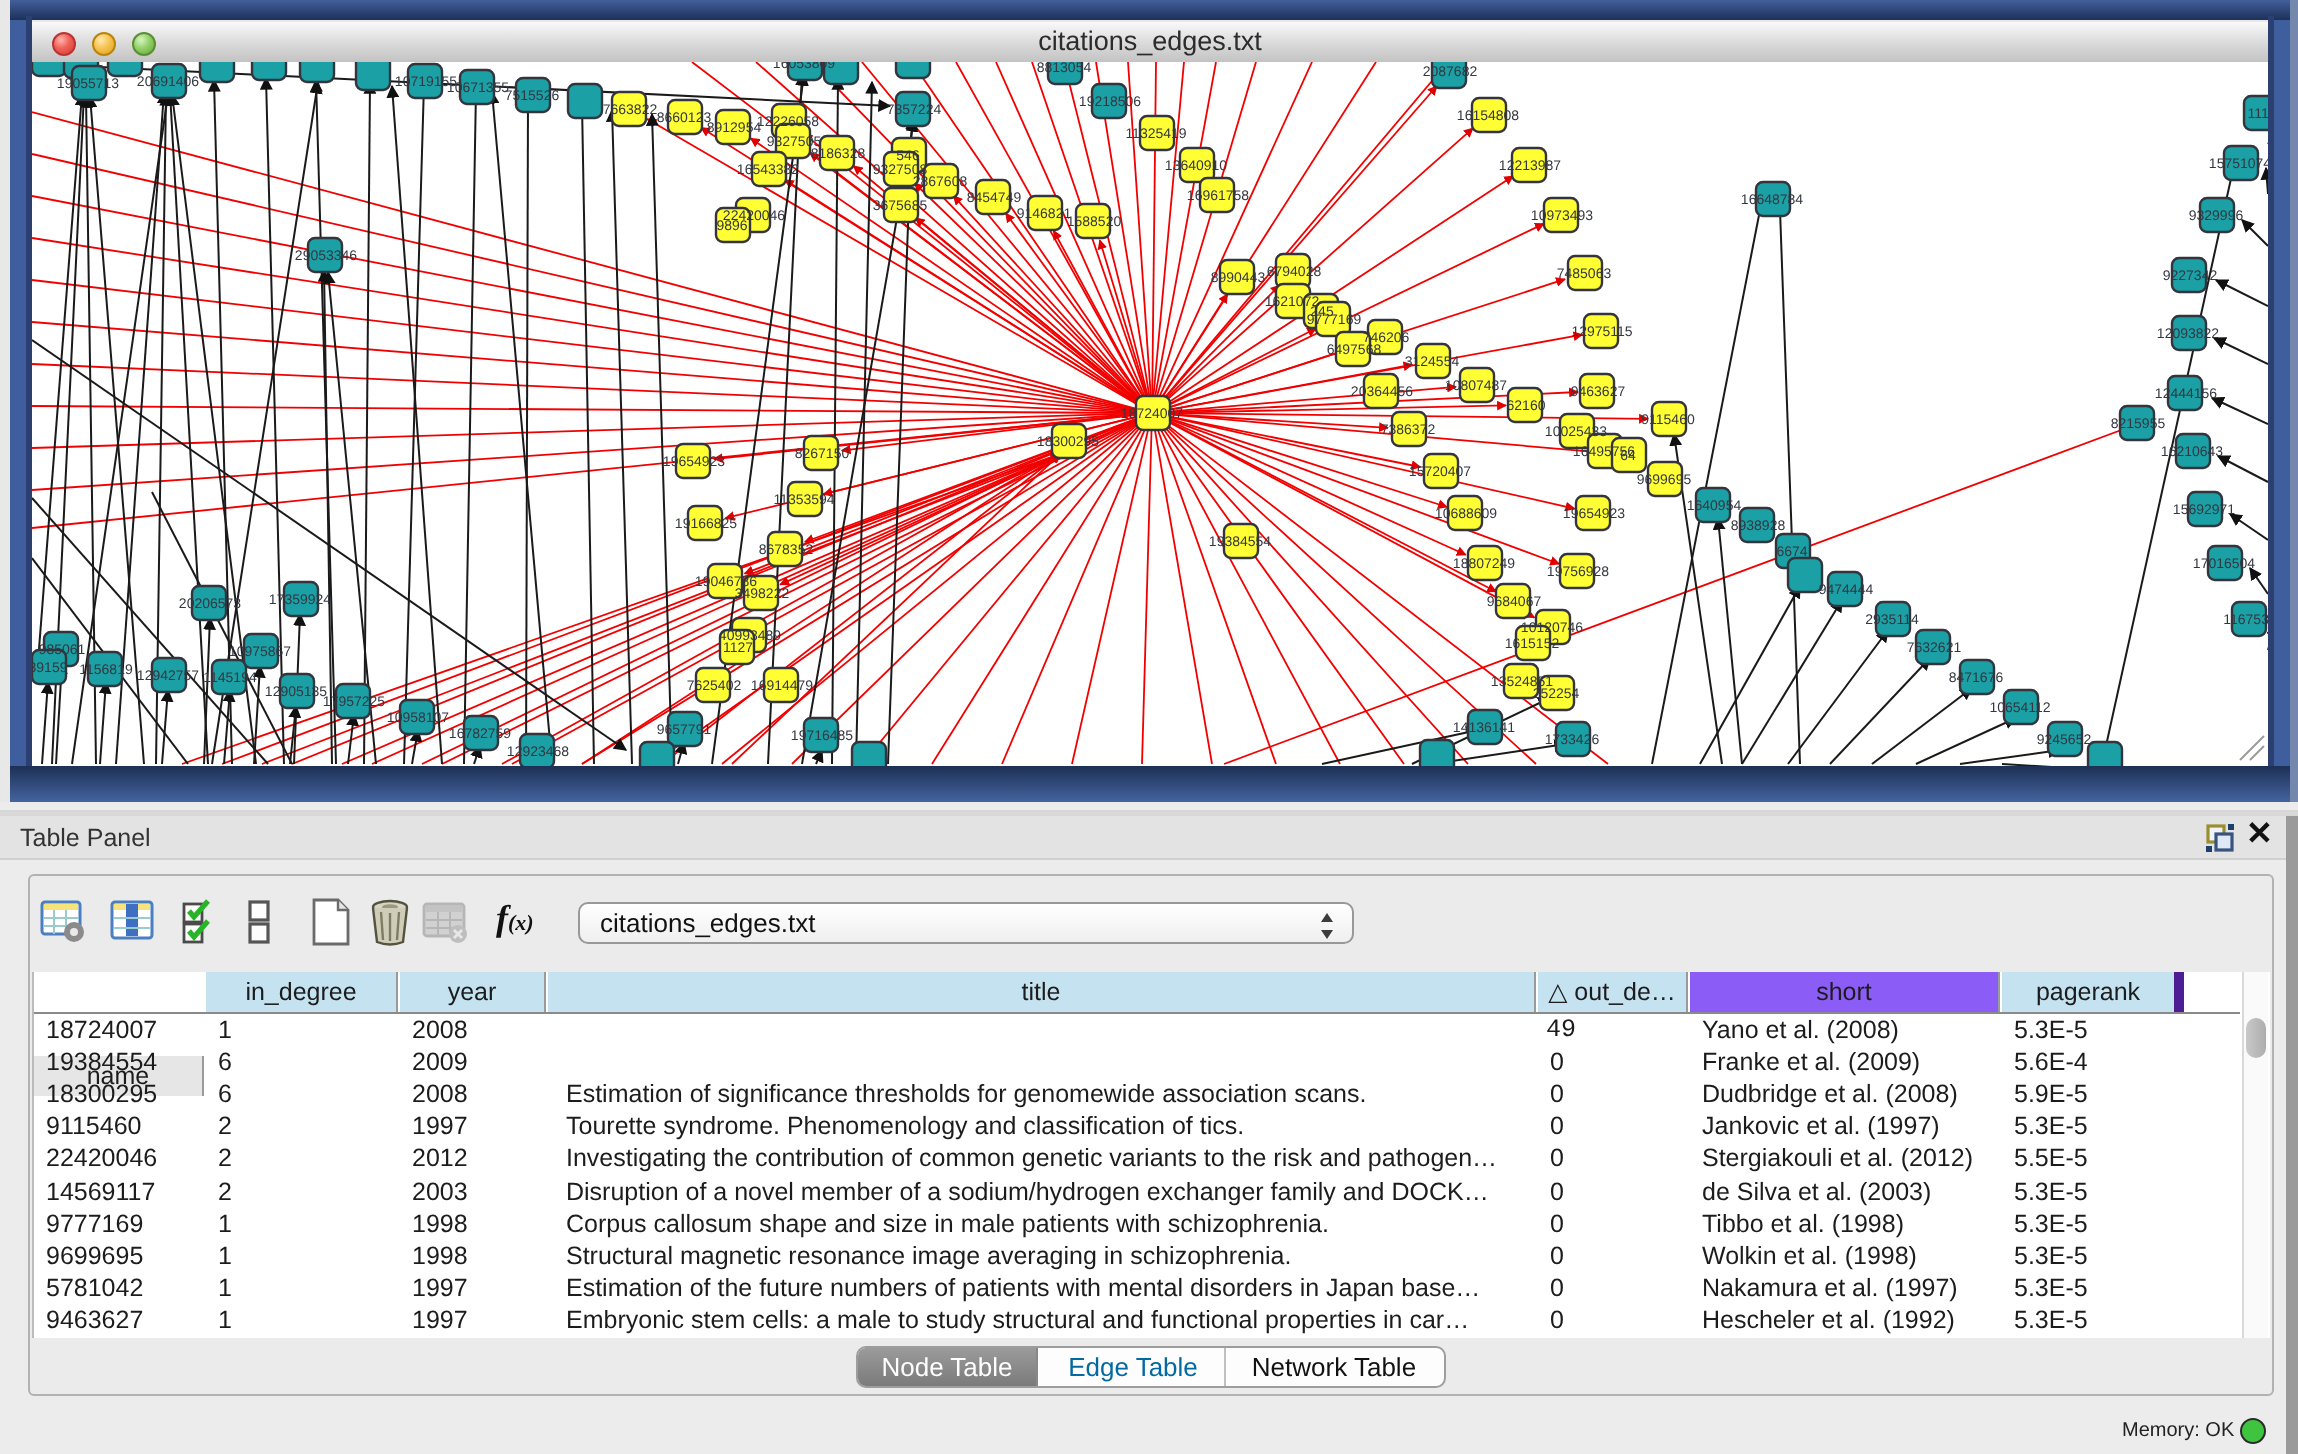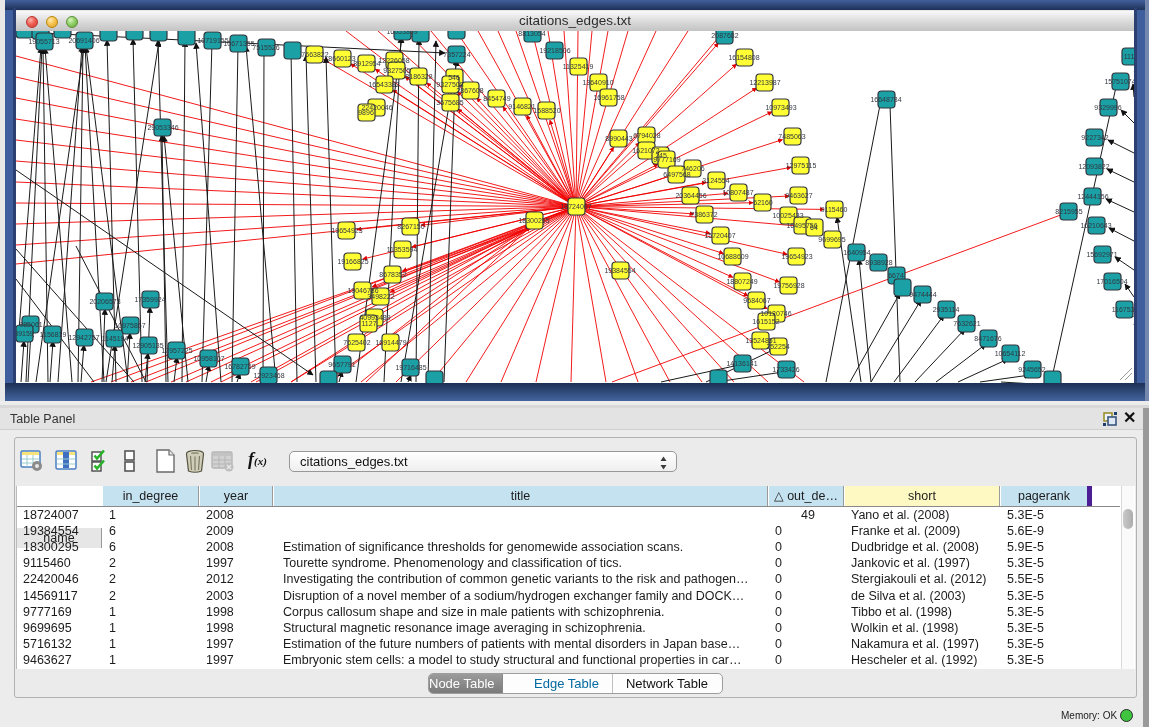--- a/index.html
+++ b/index.html
@@ -555,39 +555,39 @@
       </svg>
  </div>
 
  <div class="abs" style="left:16px;top:486px;width:1119px;height:183px;background:#ffffff;border-left:1px solid #bbb;"></div>
  <div class="abs" style="left:17px;top:486px;width:1103px;height:21px;font-size:12.5px;color:#1c1c1c;border-bottom:1.5px solid #8a8a8a;">
   <div style="position:absolute;left:0px;top:0;width:85px;height:20px;background:#e6e6e6;border-right:1px solid #9a9a9a;text-align:center;line-height:20px;margin-top:42px;">name</div>
       <div style="position:absolute;left:86px;top:0;width:96px;height:20px;background:#c5e2f0;border-right:1px solid #9a9a9a;text-align:center;line-height:20px;">in_degree</div>
       <div style="position:absolute;left:183px;top:0;width:73px;height:20px;background:#c5e2f0;border-right:1px solid #9a9a9a;text-align:center;line-height:20px;">year</div>
       <div style="position:absolute;left:257px;top:0;width:494px;height:20px;background:#c5e2f0;border-right:1px solid #9a9a9a;text-align:center;line-height:20px;">title</div>
       <div style="position:absolute;left:752px;top:0;width:75px;height:20px;background:#c5e2f0;border-right:1px solid #9a9a9a;text-align:center;line-height:20px;">△ out_de…</div>
-      <div style="position:absolute;left:828px;top:0;width:155px;height:20px;background:#fef9c3;border-right:1px solid #9a9a9a;text-align:center;line-height:20px;">short</div>
+      <div style="position:absolute;left:828px;top:0;width:155px;height:20px;background:#8b5cf6;border-right:1px solid #9a9a9a;text-align:center;line-height:20px;">short</div>
       <div style="position:absolute;left:984px;top:0;width:91px;height:20px;background:#c5e2f0;border-right:5px solid #4c1d95;text-align:center;line-height:20px;">pagerank</div>
  </div>
  <div class="abs" style="left:17px;top:508px;width:1103px;height:161px;overflow:hidden;font-size:12.5px;color:#1c1c1c;">
   <div style="position:absolute;left:0;top:0.0px;width:1103px;height:16px;">
         <div style="position:absolute;left:6px;width:80px;top:0;white-space:nowrap;overflow:hidden;">18724007</div>
         <div style="position:absolute;left:92px;width:91px;top:0;white-space:nowrap;overflow:hidden;">1</div>
         <div style="position:absolute;left:189px;width:68px;top:0;white-space:nowrap;overflow:hidden;">2008</div>
-        <div style="position:absolute;left:784px;width:70px;top:0;white-space:nowrap;overflow:hidden;">49</div>
+        <div style="position:absolute;left:756px;width:70px;top:0;white-space:nowrap;overflow:hidden;font-family:Liberation Mono, monospace;">49</div>
         <div style="position:absolute;left:834px;width:150px;top:0;white-space:nowrap;overflow:hidden;">Yano et al. (2008)</div>
         <div style="position:absolute;left:990px;width:86px;top:0;white-space:nowrap;overflow:hidden;">5.3E-5</div>
       </div>
       <div style="position:absolute;left:0;top:16.1px;width:1103px;height:16px;">
         <div style="position:absolute;left:6px;width:80px;top:0;white-space:nowrap;overflow:hidden;">19384554</div>
         <div style="position:absolute;left:92px;width:91px;top:0;white-space:nowrap;overflow:hidden;">6</div>
         <div style="position:absolute;left:189px;width:68px;top:0;white-space:nowrap;overflow:hidden;">2009</div>
         <div style="position:absolute;left:758px;width:70px;top:0;white-space:nowrap;overflow:hidden;">0</div>
         <div style="position:absolute;left:834px;width:150px;top:0;white-space:nowrap;overflow:hidden;">Franke et al. (2009)</div>
-        <div style="position:absolute;left:990px;width:86px;top:0;white-space:nowrap;overflow:hidden;">5.6E-9</div>
+        <div style="position:absolute;left:990px;width:86px;top:0;white-space:nowrap;overflow:hidden;">5.6E-4</div>
       </div>
       <div style="position:absolute;left:0;top:32.2px;width:1103px;height:16px;">
         <div style="position:absolute;left:6px;width:80px;top:0;white-space:nowrap;overflow:hidden;">18300295</div>
         <div style="position:absolute;left:92px;width:91px;top:0;white-space:nowrap;overflow:hidden;">6</div>
         <div style="position:absolute;left:189px;width:68px;top:0;white-space:nowrap;overflow:hidden;">2008</div>
         <div style="position:absolute;left:266px;width:486px;top:0;white-space:nowrap;overflow:hidden;">Estimation of significance thresholds for genomewide association scans.</div>
         <div style="position:absolute;left:758px;width:70px;top:0;white-space:nowrap;overflow:hidden;">0</div>
         <div style="position:absolute;left:834px;width:150px;top:0;white-space:nowrap;overflow:hidden;">Dudbridge et al. (2008)</div>
         <div style="position:absolute;left:990px;width:86px;top:0;white-space:nowrap;overflow:hidden;">5.9E-5</div>
       </div>
@@ -630,42 +630,42 @@
       <div style="position:absolute;left:0;top:112.7px;width:1103px;height:16px;">
         <div style="position:absolute;left:6px;width:80px;top:0;white-space:nowrap;overflow:hidden;">9699695</div>
         <div style="position:absolute;left:92px;width:91px;top:0;white-space:nowrap;overflow:hidden;">1</div>
         <div style="position:absolute;left:189px;width:68px;top:0;white-space:nowrap;overflow:hidden;">1998</div>
         <div style="position:absolute;left:266px;width:486px;top:0;white-space:nowrap;overflow:hidden;">Structural magnetic resonance image averaging in schizophrenia.</div>
         <div style="position:absolute;left:758px;width:70px;top:0;white-space:nowrap;overflow:hidden;">0</div>
         <div style="position:absolute;left:834px;width:150px;top:0;white-space:nowrap;overflow:hidden;">Wolkin et al. (1998)</div>
         <div style="position:absolute;left:990px;width:86px;top:0;white-space:nowrap;overflow:hidden;">5.3E-5</div>
       </div>
       <div style="position:absolute;left:0;top:128.8px;width:1103px;height:16px;">
-        <div style="position:absolute;left:6px;width:80px;top:0;white-space:nowrap;overflow:hidden;">5716132</div>
+        <div style="position:absolute;left:6px;width:80px;top:0;white-space:nowrap;overflow:hidden;">5781042</div>
         <div style="position:absolute;left:92px;width:91px;top:0;white-space:nowrap;overflow:hidden;">1</div>
         <div style="position:absolute;left:189px;width:68px;top:0;white-space:nowrap;overflow:hidden;">1997</div>
         <div style="position:absolute;left:266px;width:486px;top:0;white-space:nowrap;overflow:hidden;">Estimation of the future numbers of patients with mental disorders in Japan base…</div>
         <div style="position:absolute;left:758px;width:70px;top:0;white-space:nowrap;overflow:hidden;">0</div>
         <div style="position:absolute;left:834px;width:150px;top:0;white-space:nowrap;overflow:hidden;">Nakamura et al. (1997)</div>
         <div style="position:absolute;left:990px;width:86px;top:0;white-space:nowrap;overflow:hidden;">5.3E-5</div>
       </div>
       <div style="position:absolute;left:0;top:144.9px;width:1103px;height:16px;">
         <div style="position:absolute;left:6px;width:80px;top:0;white-space:nowrap;overflow:hidden;">9463627</div>
         <div style="position:absolute;left:92px;width:91px;top:0;white-space:nowrap;overflow:hidden;">1</div>
         <div style="position:absolute;left:189px;width:68px;top:0;white-space:nowrap;overflow:hidden;">1997</div>
-        <div style="position:absolute;left:266px;width:486px;top:0;white-space:nowrap;overflow:hidden;">Embryonic stem cells: a model to study structural and functional properties in car…</div>
+        <div style="position:absolute;left:266px;width:486px;top:0;white-space:nowrap;overflow:hidden;">Embryonic stem cells: a male to study structural and functional properties in car…</div>
         <div style="position:absolute;left:758px;width:70px;top:0;white-space:nowrap;overflow:hidden;">0</div>
         <div style="position:absolute;left:834px;width:150px;top:0;white-space:nowrap;overflow:hidden;">Hescheler et al. (1992)</div>
         <div style="position:absolute;left:990px;width:86px;top:0;white-space:nowrap;overflow:hidden;">5.3E-5</div>
       </div>
  </div>
 
  <div class="abs" style="left:1121px;top:486px;width:13px;height:183px;background:#fafafa;border-left:1px solid #d9d9d9;"></div>
  <div class="abs" style="left:1122.5px;top:509px;width:10px;height:20px;background:linear-gradient(90deg,#c9c9c9,#adadad);border-radius:5px;"></div>
 
  <div class="abs" style="left:428px;top:673px;width:295px;height:21px;border:1px solid #9d9d9d;border-radius:5px;background:#fdfdfd;overflow:hidden;">
-   <div class="abs" style="left:0;top:0;width:74px;height:21px;background:linear-gradient(#9b9b9b,#777777);color:#fff;text-align:left;font-size:13px;line-height:20px;border-right:1px solid #888;">Node Table</div>
+   <div class="abs" style="left:0;top:0;width:90px;height:21px;background:linear-gradient(#9b9b9b,#777777);color:#fff;text-align:center;font-size:13px;line-height:20px;border-right:1px solid #888;">Node Table</div>
    <div class="abs" style="left:92px;top:0;width:92px;height:21px;color:#0369a1;text-align:center;font-size:13px;line-height:20px;border-right:1px solid #c0c0c0;">Edge Table</div>
    <div class="abs" style="left:182px;top:0;width:112px;height:21px;color:#111;text-align:center;font-size:13px;line-height:20px;">Network Table</div>
  </div>
 
  <div class="abs" style="left:1061px;top:710px;font-size:10px;color:#222;">Memory: OK</div>
  <div class="abs" style="left:1120px;top:709px;width:13px;height:13px;border-radius:50%;background:#3ec43e;border:1.5px solid #2a2a2a;"></div>
 </div>
 </body></html>

